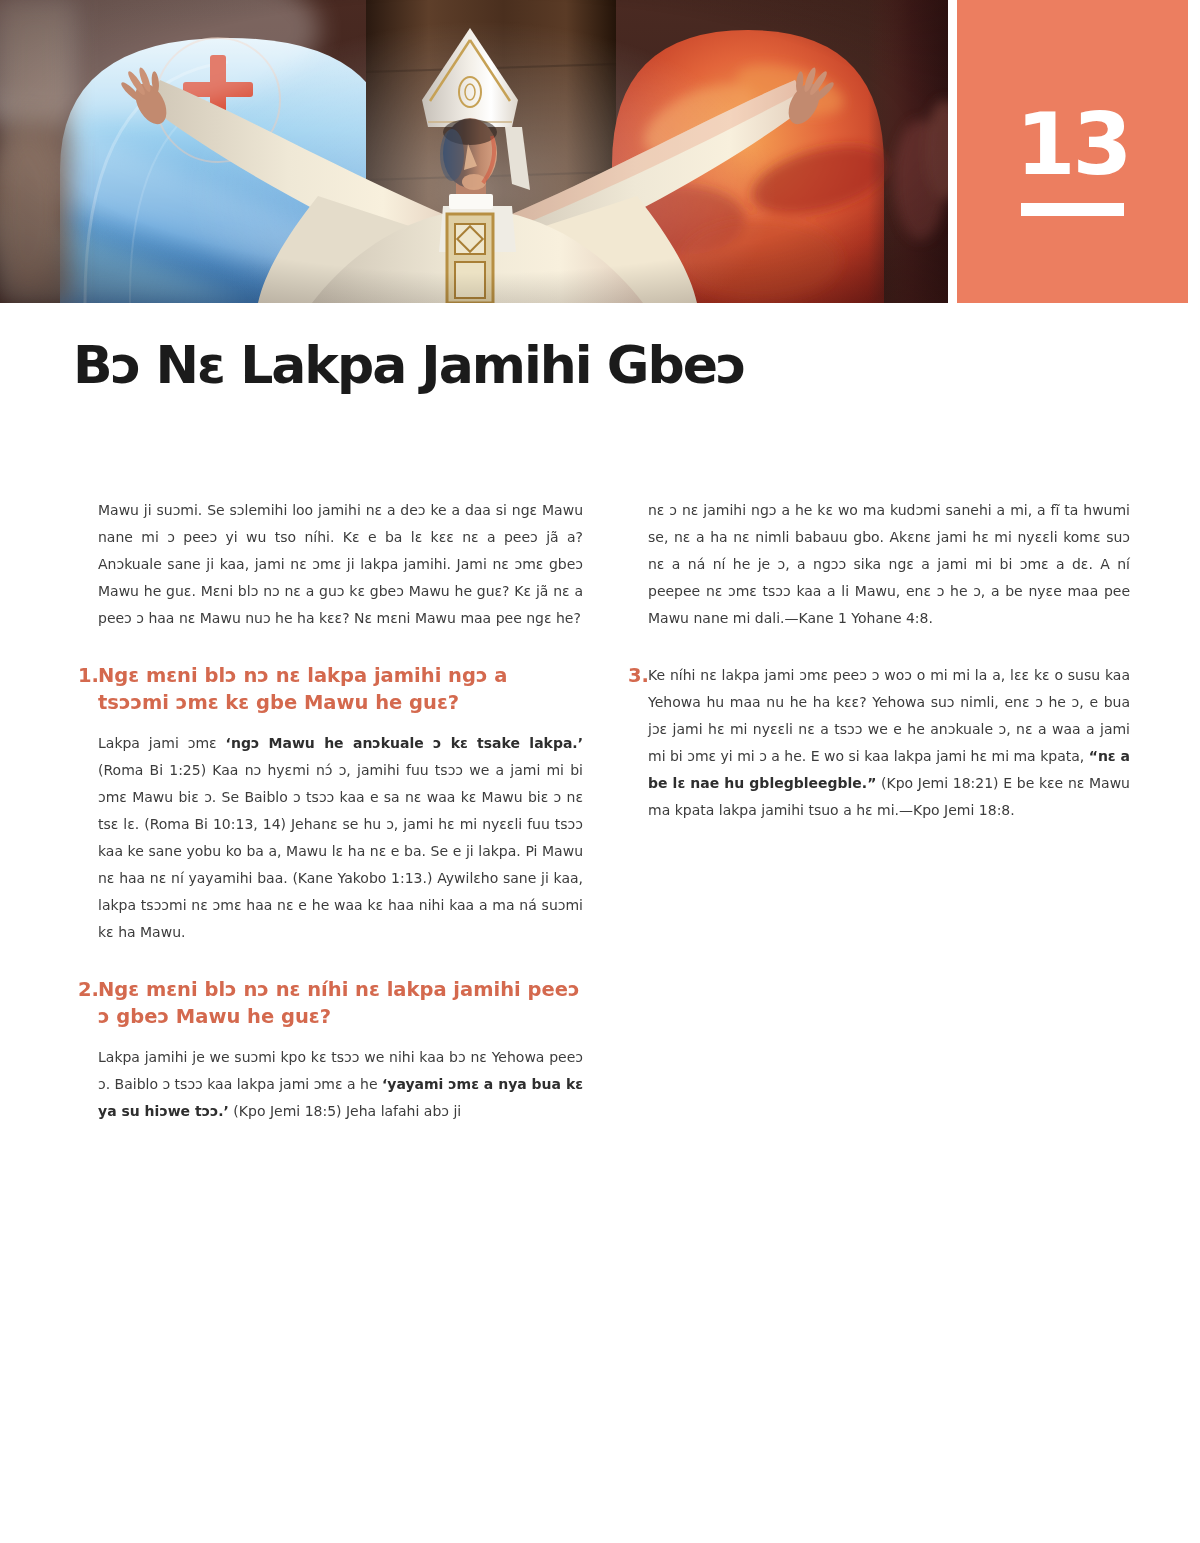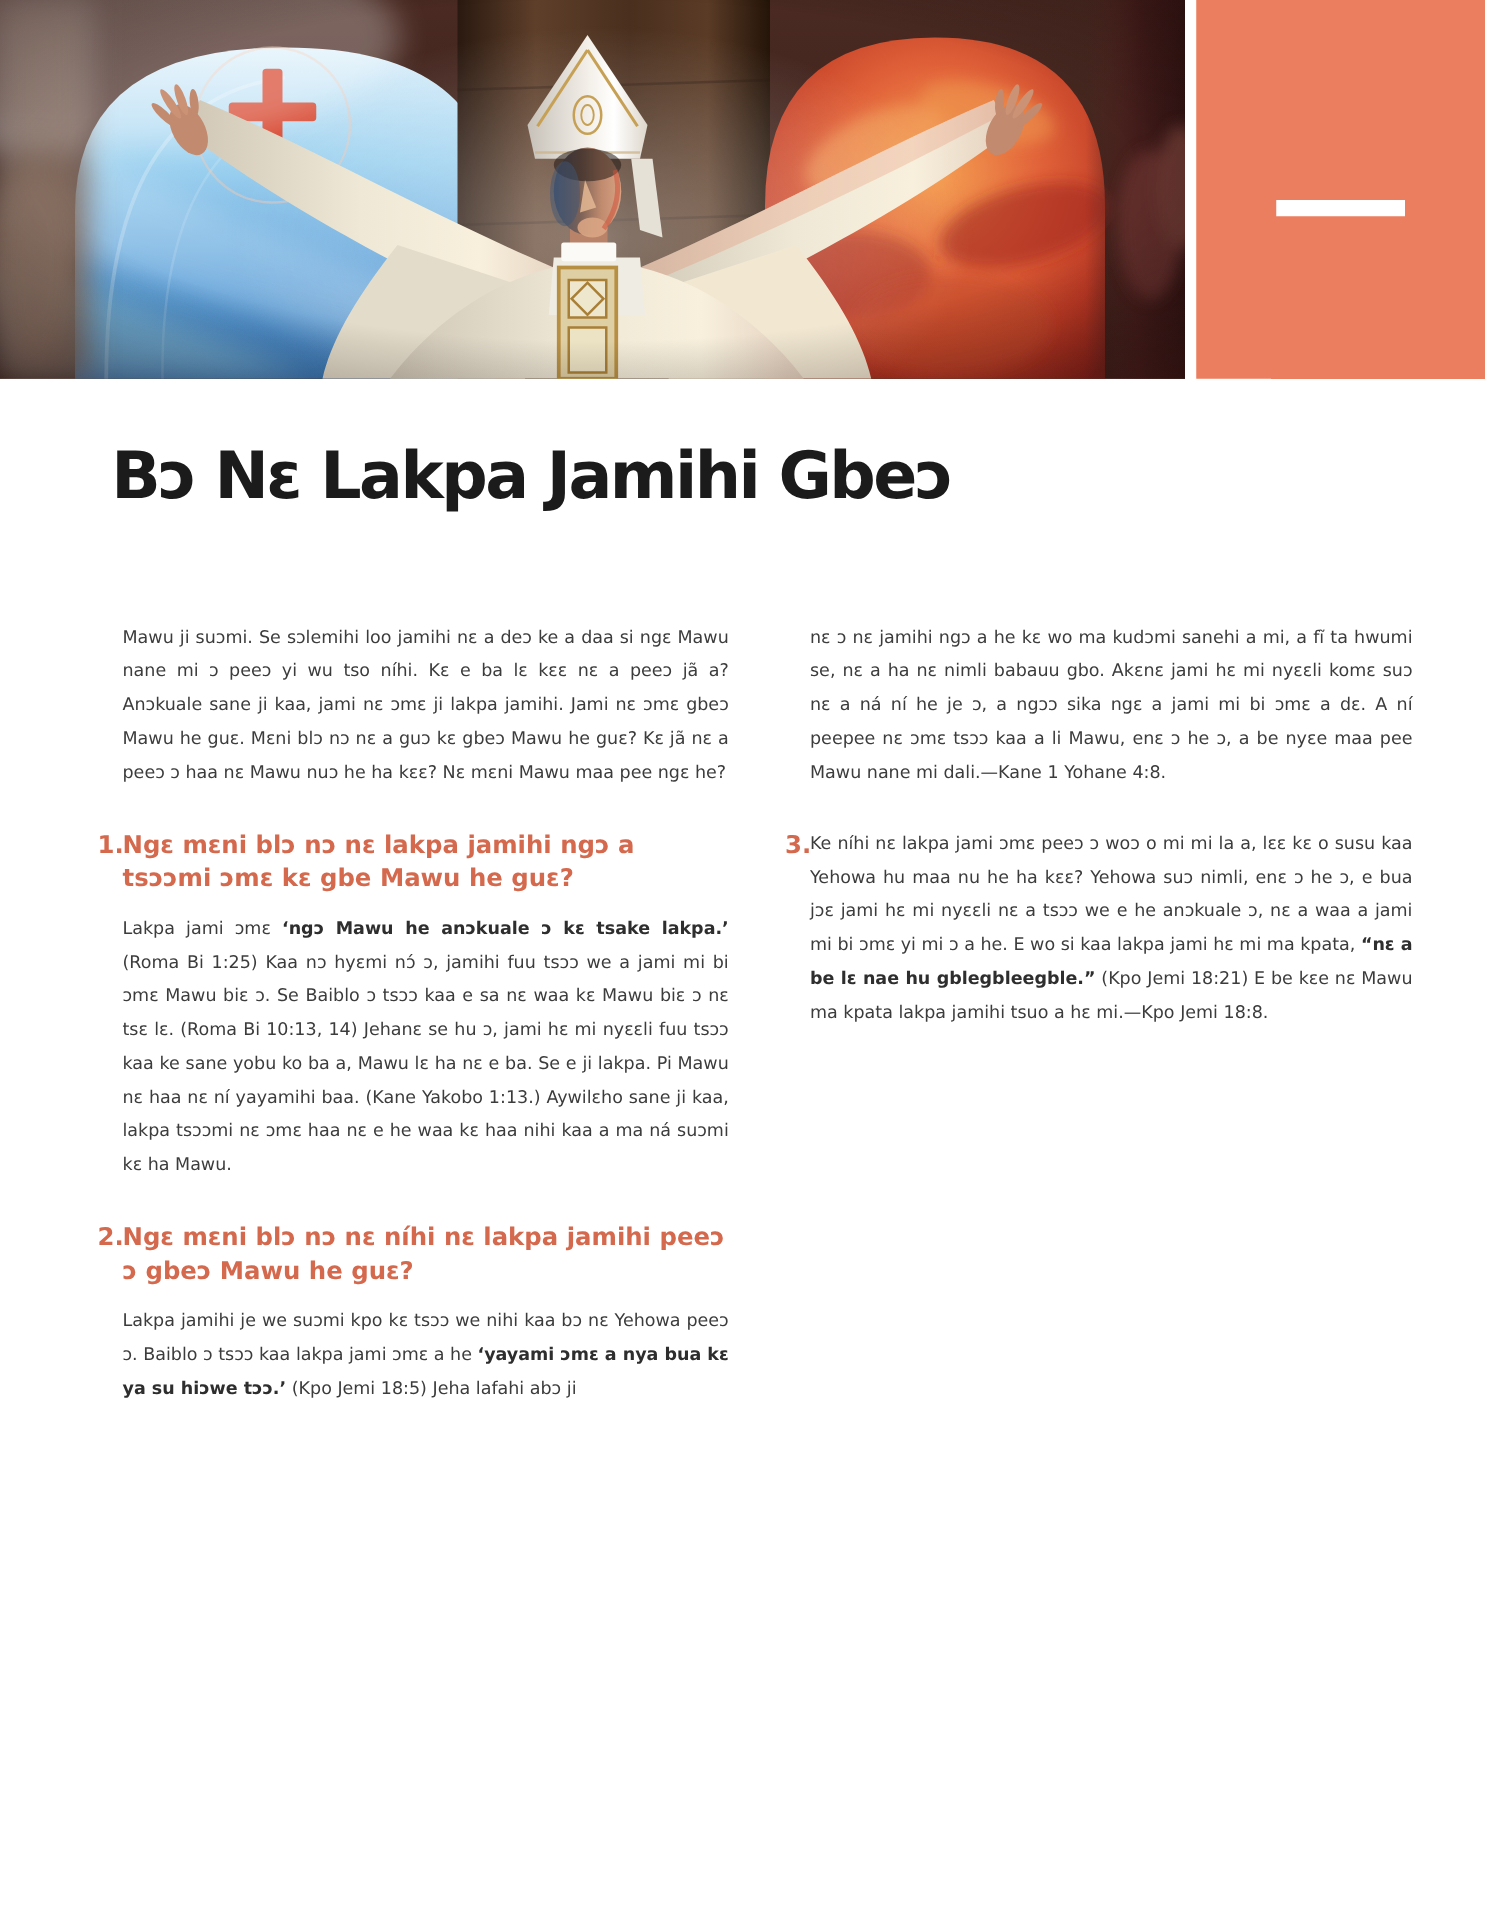--- a/index.html
+++ b/index.html
@@ -15,21 +15,21 @@
     background:var(--accent,#ec7e60);
     display:flex;flex-direction:column;align-items:center;justify-content:center;
     padding-top:14px;box-sizing:border-box;
   }
   .chapter-number{
     font-size:86px;font-weight:bold;color:#ffffff;line-height:1;letter-spacing:-3px;
   }
   .chapter-underline{width:103px;height:13px;background:#ffffff;margin-top:16px;}
   
   .page-title{
-    position:absolute;left:73px;top:338px;margin:16px;
+    position:absolute;left:73px;top:338px;margin:0;
     font-size:52px;line-height:55px;font-weight:bold;color:#1b1b1b;letter-spacing:-2px;
   }
   .page-title span{display:block;}
   
   .col{position:absolute;top:497px;}
   .col-left{left:78px;width:505px;}
   .col-right{left:628px;width:502px;}
   .body-par{
     margin:0;padding-left:20px;text-align:justify;
     font-size:14px;line-height:27px;color:#3c3c3c;
@@ -206,20 +206,21 @@
           <ellipse cx="164" cy="87" rx="3.5" ry="11" fill="#c28a6f" transform="rotate(22 164 87)"></ellipse>
         </g>
         <use href="#handL" transform="translate(955,0) scale(-1,1)"></use>
       </g>
 
       <rect width="955" height="303" fill="url(#gVig)"></rect>
     </svg>
   </div>
 
   <div class="chapter-badge">
+    <div class="chapter-number">13</div>
     <div class="chapter-underline"></div>
   </div>
 
   <h1 class="page-title">
     <span>Bɔ Nɛ Lakpa Jamihi Gbeɔ</span>
   </h1>
 
   <section class="col col-left">
     <p class="body-par"><span>Mawu ji suɔmi. Se sɔlemihi loo jamihi nɛ a deɔ ke a daa si ngɛ Mawu nane mi ɔ peeɔ yi wu tso níhi. Kɛ e ba lɛ kɛɛ nɛ a peeɔ jã a? Anɔkuale sane ji kaa, jami nɛ ɔmɛ ji lakpa jamihi. Jami nɛ ɔmɛ gbeɔ Mawu he guɛ. Mɛni blɔ nɔ nɛ a guɔ kɛ gbeɔ Mawu he guɛ? Kɛ jã nɛ a peeɔ ɔ haa nɛ Mawu nuɔ he ha kɛɛ? Nɛ mɛni Mawu maa pee ngɛ he?</span></p>
 

